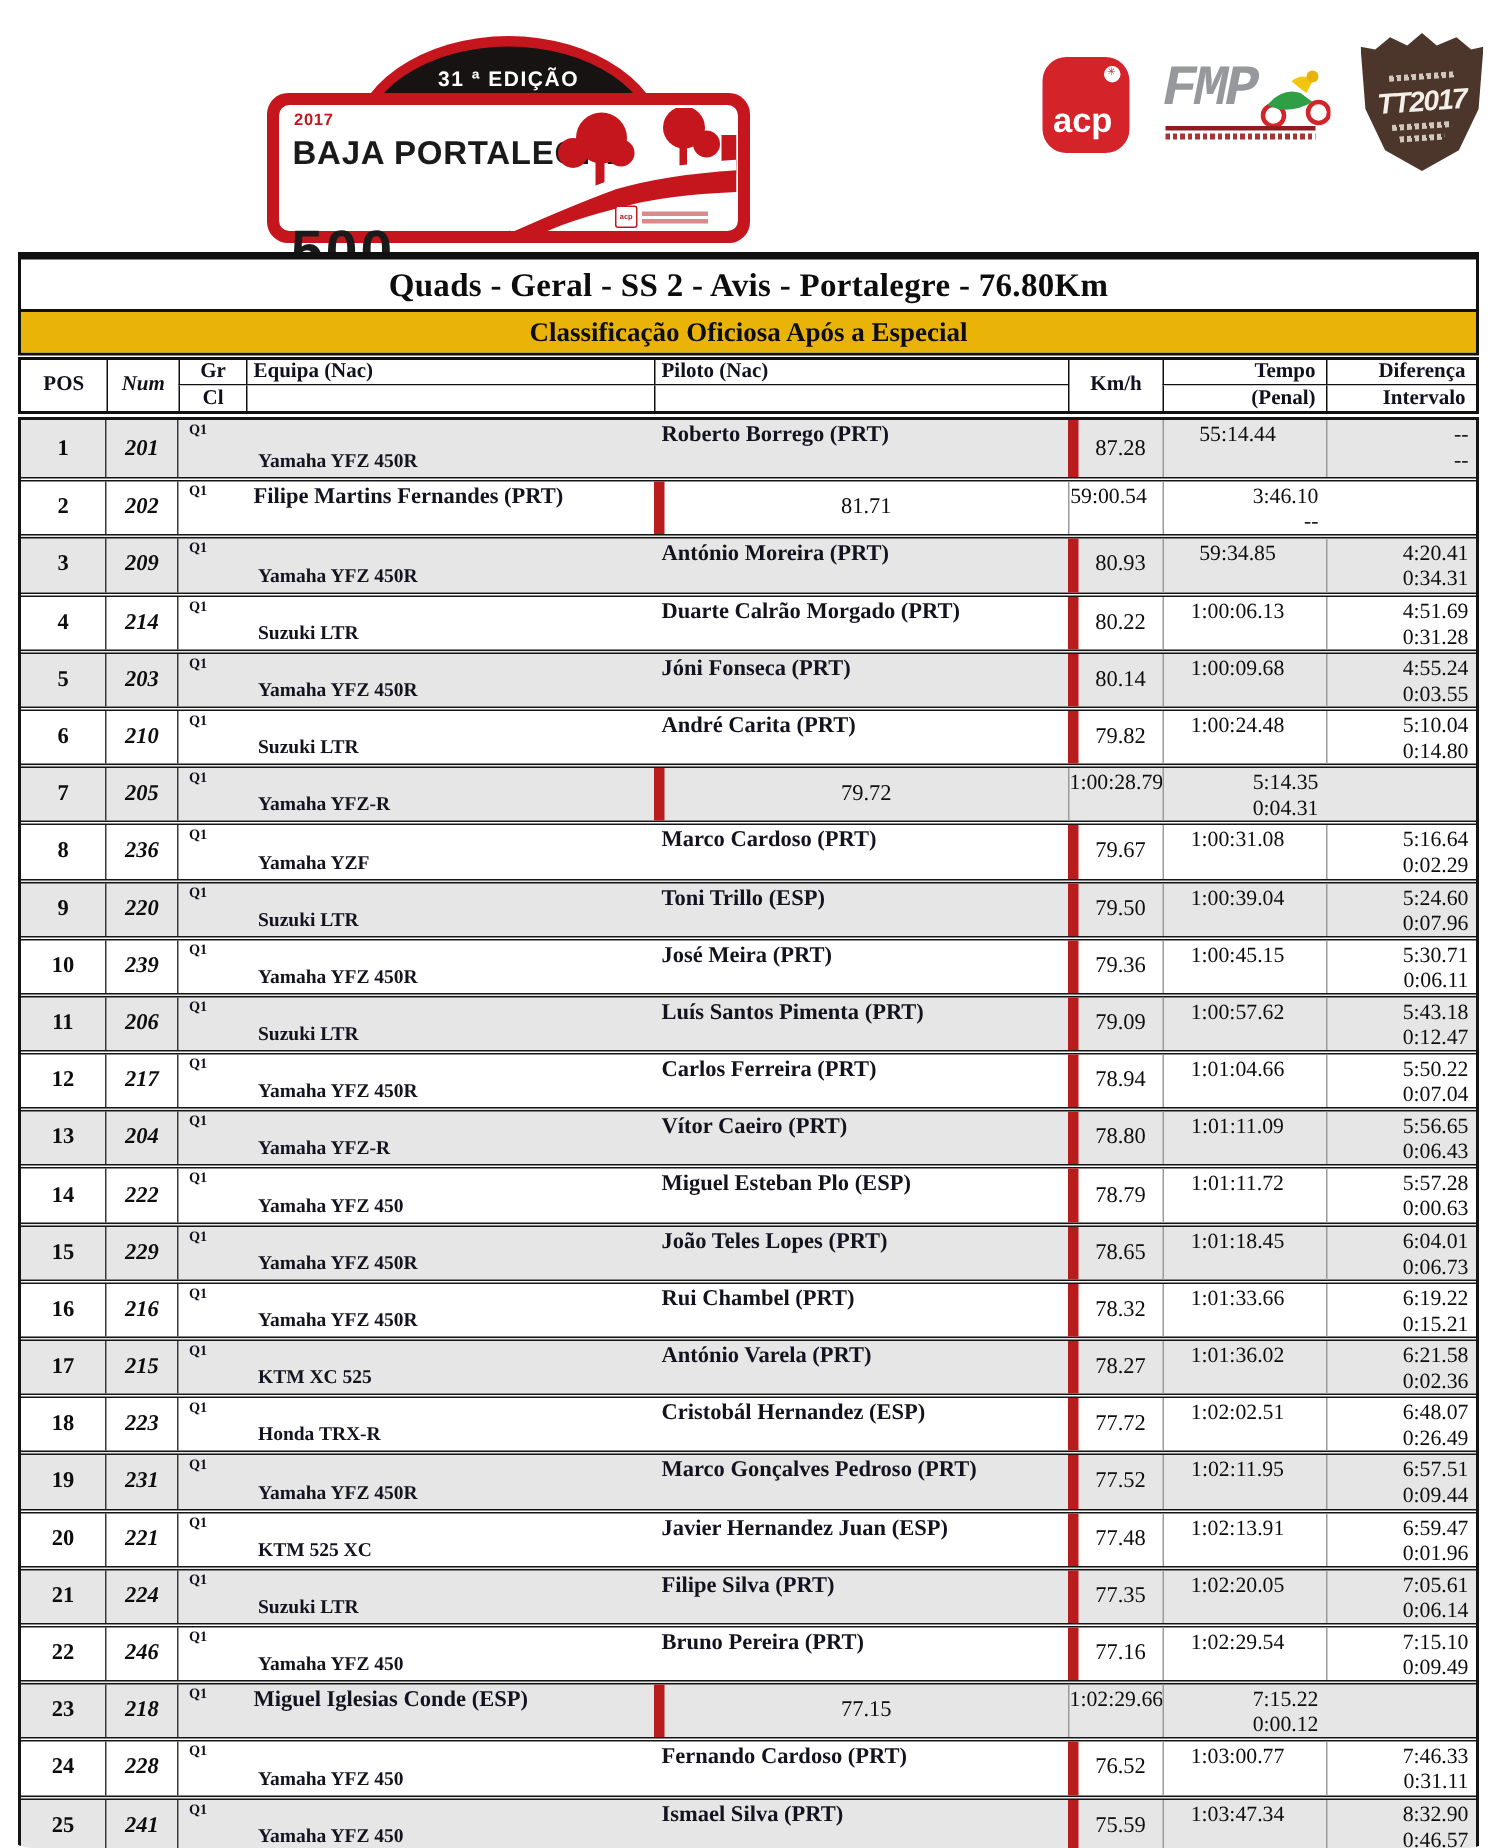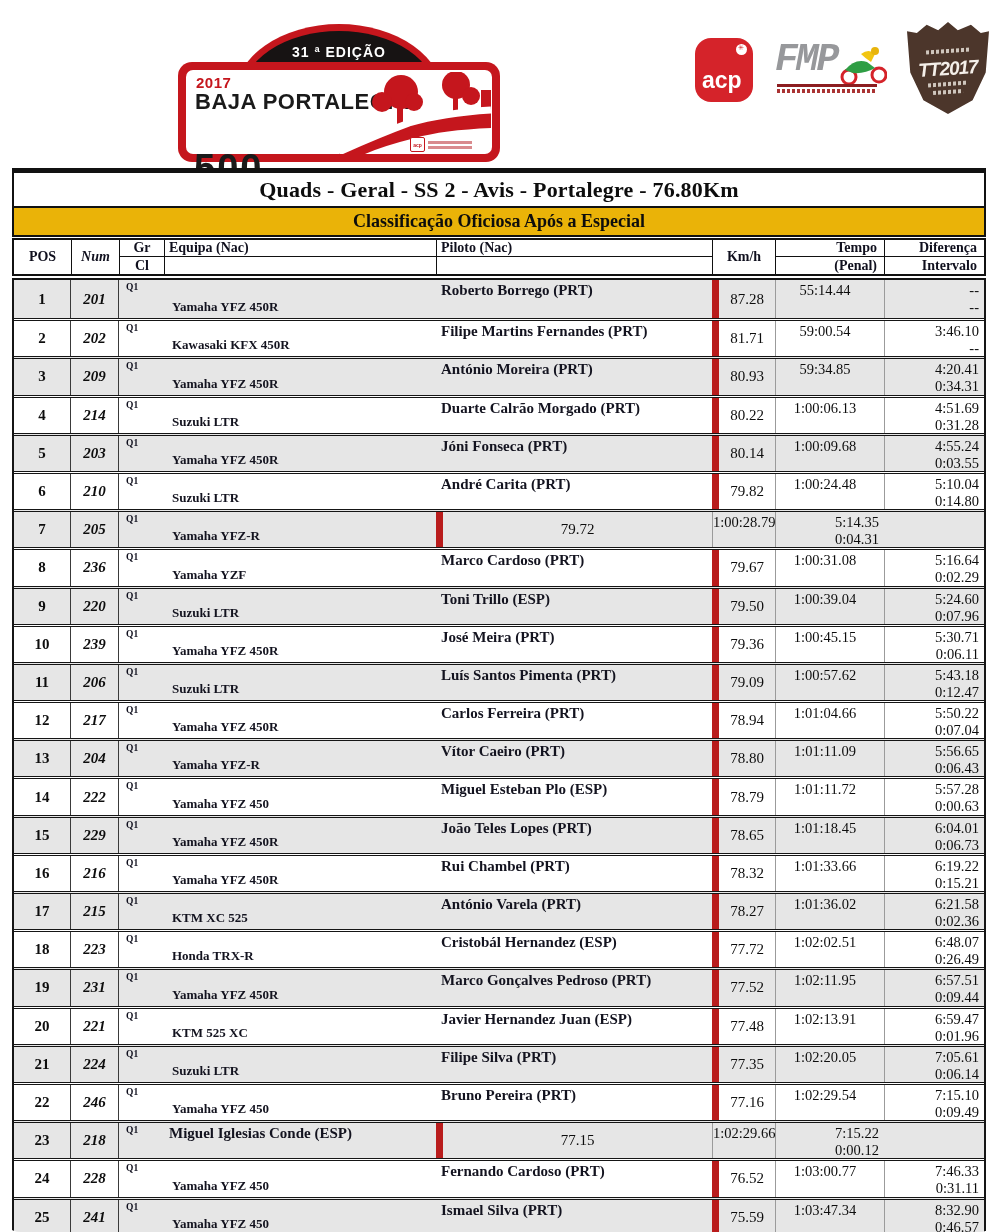--- a/index.html
+++ b/index.html
@@ -12,21 +12,21 @@
   .plate{position:absolute;left:178px;top:22px;width:322px;height:140px;}
   .plate .arch{position:absolute;left:56px;top:2px;width:210px;height:76px;background:#c5161d;
                border-radius:105px 105px 0 0 / 74px 74px 0 0;}
   .plate .arch-inner{position:absolute;left:7px;top:7px;width:196px;height:69px;background:#171313;
                border-radius:98px 98px 0 0 / 66px 66px 0 0;}
   .plate .frame{position:absolute;left:0;top:40px;width:322px;height:100px;background:#c5161d;border-radius:14px;}
   .plate .panel{position:absolute;left:8px;top:48px;width:306px;height:84px;background:#ffffff;border-radius:7px;overflow:hidden;}
   .plate .edition{position:absolute;left:56px;top:22px;width:210px;text-align:center;color:#fff;
                font-family:"Liberation Sans",sans-serif;font-weight:bold;font-size:14px;letter-spacing:1px;}
   .plate .year{position:absolute;left:18px;top:52px;color:#c5161d;font-family:"Liberation Sans",sans-serif;
-               font-weight:bold;font-size:15px;letter-spacing:.5px;}
+               font-weight:bold;font-size:11px;letter-spacing:.5px;}
   .plate .name{position:absolute;left:17px;top:67px;color:#1a1a1a;font-family:"Liberation Sans",sans-serif;
                font-weight:bold;font-size:22px;letter-spacing:.5px;}
   .plate .number{position:absolute;left:16px;top:88px;color:#1a1a1a;font-family:"Liberation Sans",sans-serif;
                font-weight:bold;font-size:38px;line-height:38px;letter-spacing:2px;margin-top:39px;}
   .plate svg.trees{position:absolute;right:9px;bottom:8px;}
   .plate .mini-acp{position:absolute;left:232px;top:115px;display:flex;gap:3px;align-items:center;}
   .plate .mini-acp .box{width:13px;height:13px;border:1px solid #c5161d;border-radius:2px;background:#fff;
                color:#c5161d;font-family:"Liberation Sans",sans-serif;font-size:5px;font-weight:bold;
                display:flex;align-items:center;justify-content:center;}
   .plate .mini-acp .lines{display:flex;flex-direction:column;gap:2px;}
@@ -196,21 +196,20 @@
     <div class="cell-dif">
       <span>--</span>
       <span>--</span>
     </div>
   </div>
 
   <div class="trow">
     <div class="cell-pos">2</div>
     <div class="cell-num">202</div>
     <div class="cell-gr">Q1</div>
-    <div class="cell-equipa">Kawasaki KFX 450R</div>
     <div class="cell-piloto">Filipe Martins Fernandes (PRT)</div>
     <div class="cell-kmh">81.71</div>
     <div class="cell-tempo">59:00.54</div>
     <div class="cell-dif">
       <span>3:46.10</span>
       <span>--</span>
     </div>
   </div>
 
   <div class="trow">

